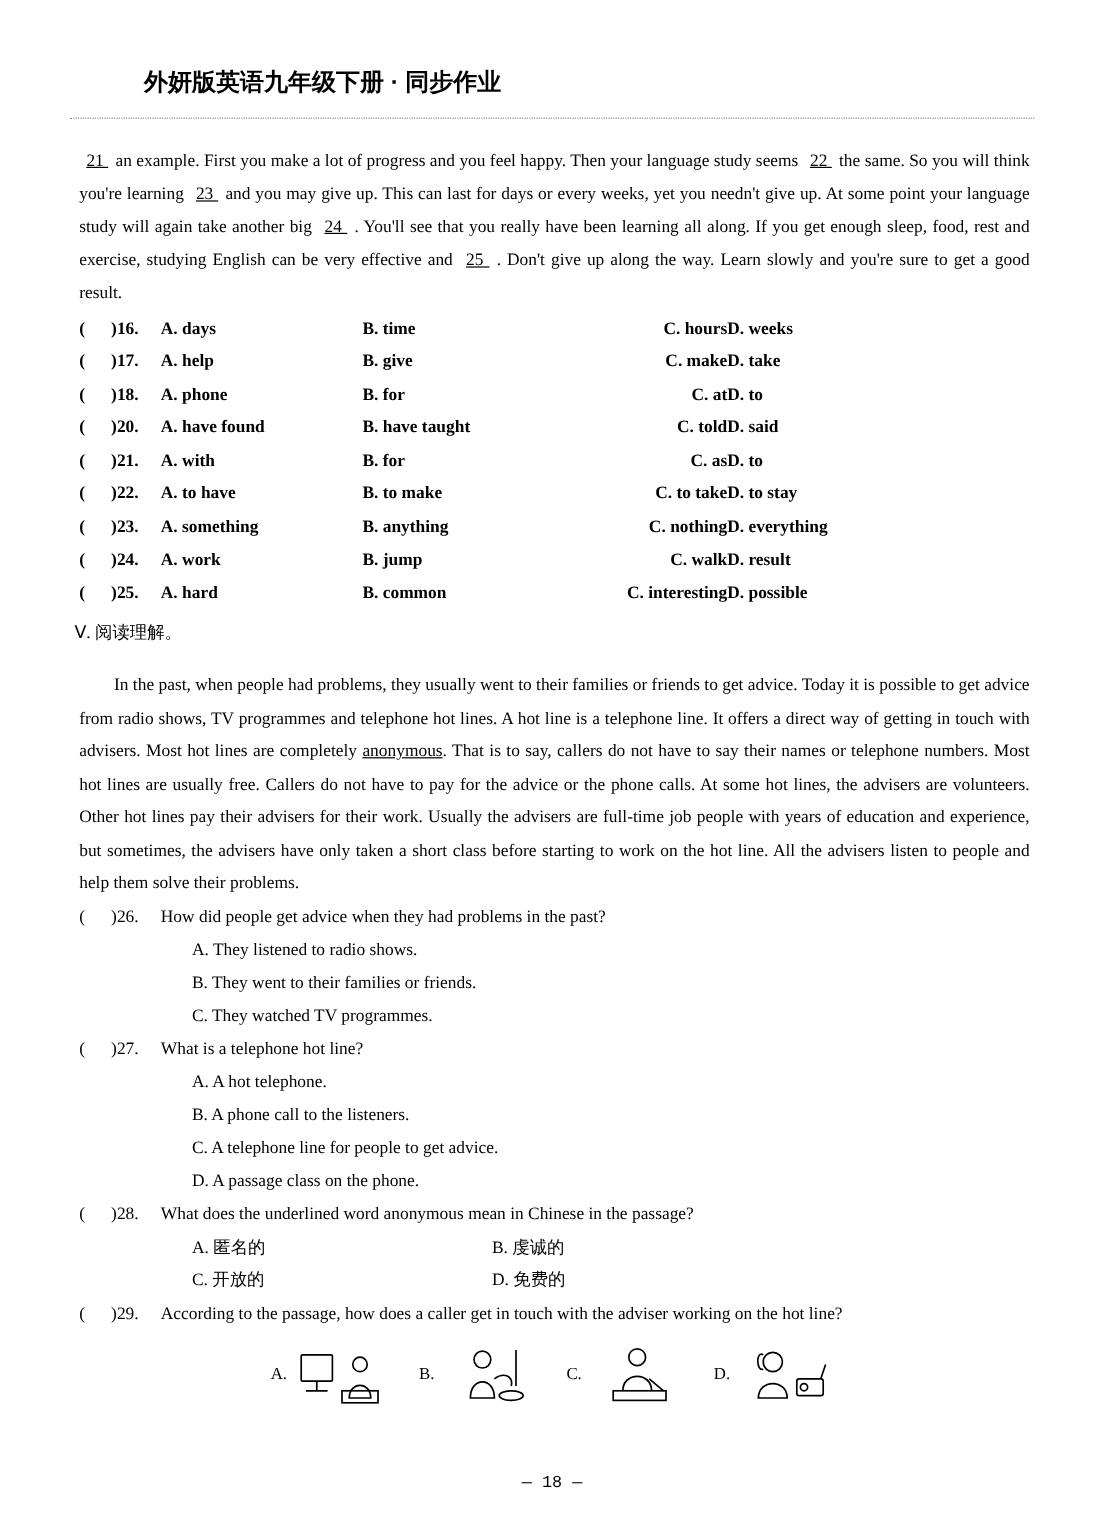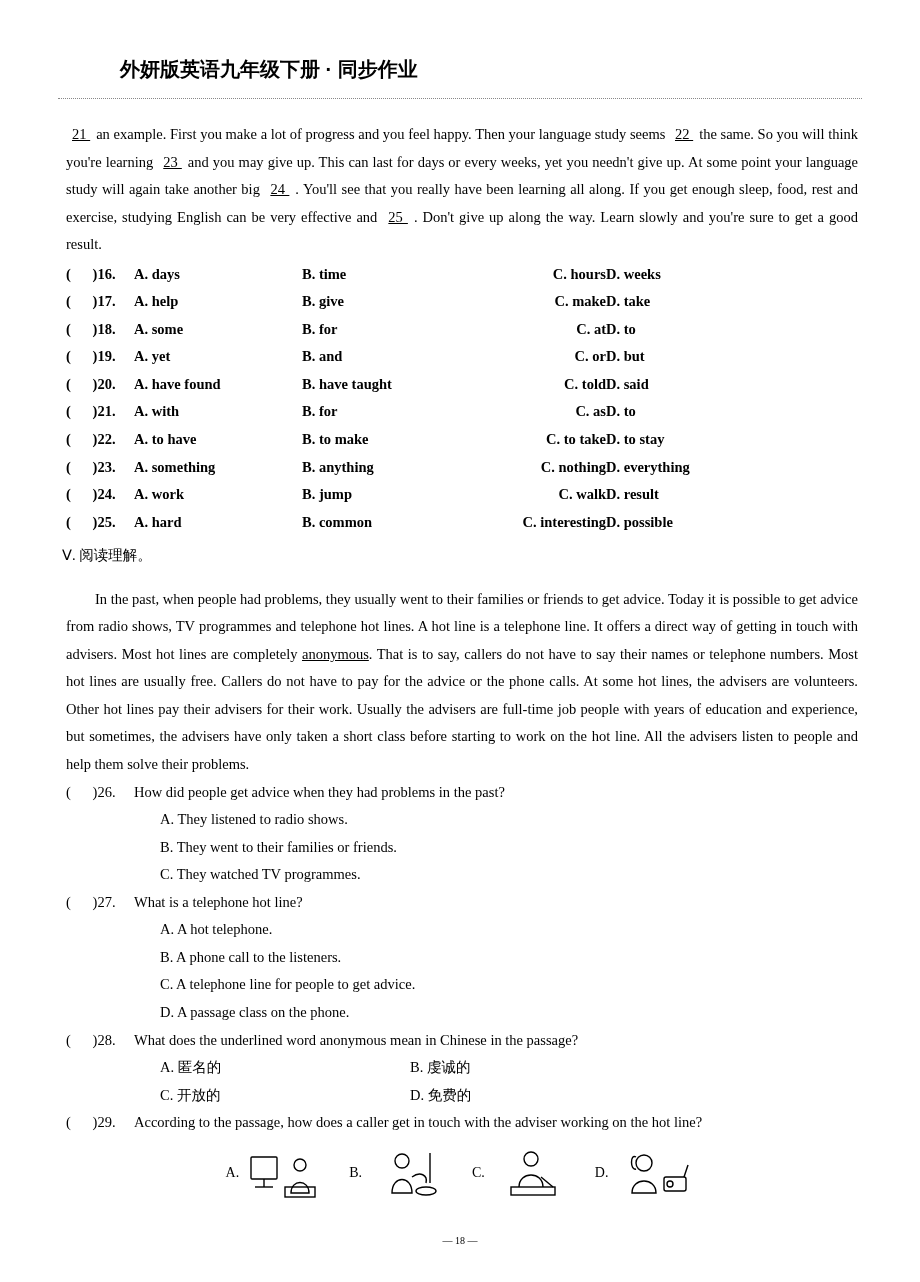--- a/index.html
+++ b/index.html
@@ -73,21 +73,22 @@
   .img-item { display:flex; align-items:center; gap:6px; font-size:14px; }
   .img-box {
     width: 80px; height: 54px;
     stroke:#000; stroke-width:1.4; fill:none;
   }
   .page-num {
     position: absolute;
     bottom: 32px;
     width: 100%;
     text-align: center;
-    font-size: 10px;
+    font-size: 14px;
+    font-family: Liberation Mono, monospace;
   }
 </style>
 </head>
 <body>
 
 <div class="page">
   <div class="header">
     <span>外妍版英语九年级下册 · 同步作业</span>
   </div>
   <hr class="dotrule">
@@ -108,31 +109,24 @@
         </div>
         <div class="opt-row">
           <span class="opt-paren">(&nbsp;&nbsp;&nbsp;&nbsp;&nbsp;&nbsp;)17.</span>
           <span class="opt-a">A. help</span>
           <span class="opt-b">B. give</span>
           <span class="opt-c">C. make</span>
           <span class="opt-d">D. take</span>
         </div>
         <div class="opt-row">
           <span class="opt-paren">(&nbsp;&nbsp;&nbsp;&nbsp;&nbsp;&nbsp;)18.</span>
-          <span class="opt-a">A. some</span>
+          <span class="opt-a">A. phone</span>
           <span class="opt-b">B. for</span>
           <span class="opt-c">C. at</span>
           <span class="opt-d">D. to</span>
-        </div>
-        <div class="opt-row">
-          <span class="opt-paren">(&nbsp;&nbsp;&nbsp;&nbsp;&nbsp;&nbsp;)19.</span>
-          <span class="opt-a">A. yet</span>
-          <span class="opt-b">B. and</span>
-          <span class="opt-c">C. or</span>
-          <span class="opt-d">D. but</span>
         </div>
         <div class="opt-row">
           <span class="opt-paren">(&nbsp;&nbsp;&nbsp;&nbsp;&nbsp;&nbsp;)20.</span>
           <span class="opt-a">A. have found</span>
           <span class="opt-b">B. have taught</span>
           <span class="opt-c">C. told</span>
           <span class="opt-d">D. said</span>
         </div>
         <div class="opt-row">
           <span class="opt-paren">(&nbsp;&nbsp;&nbsp;&nbsp;&nbsp;&nbsp;)21.</span>

